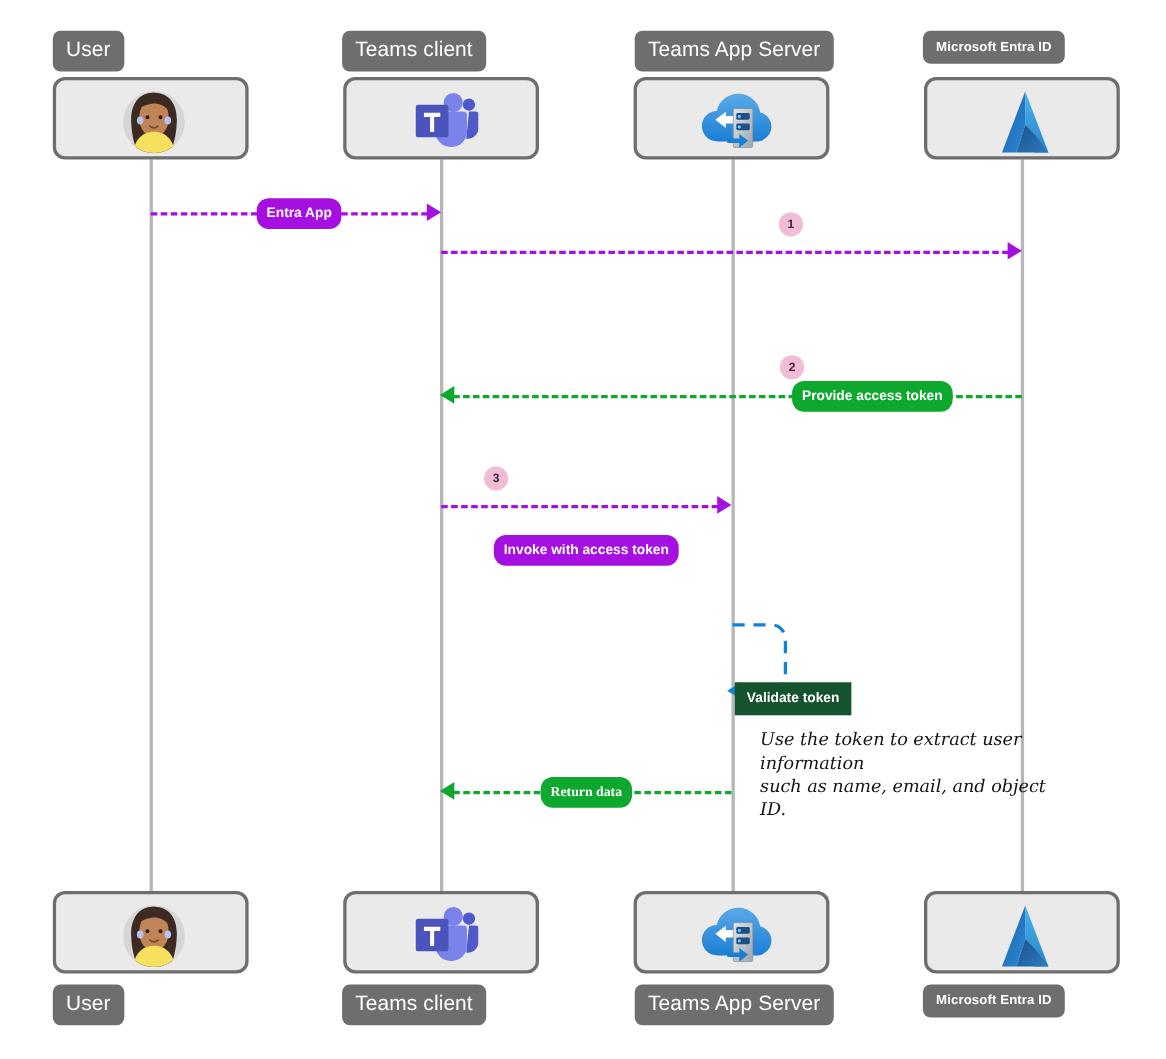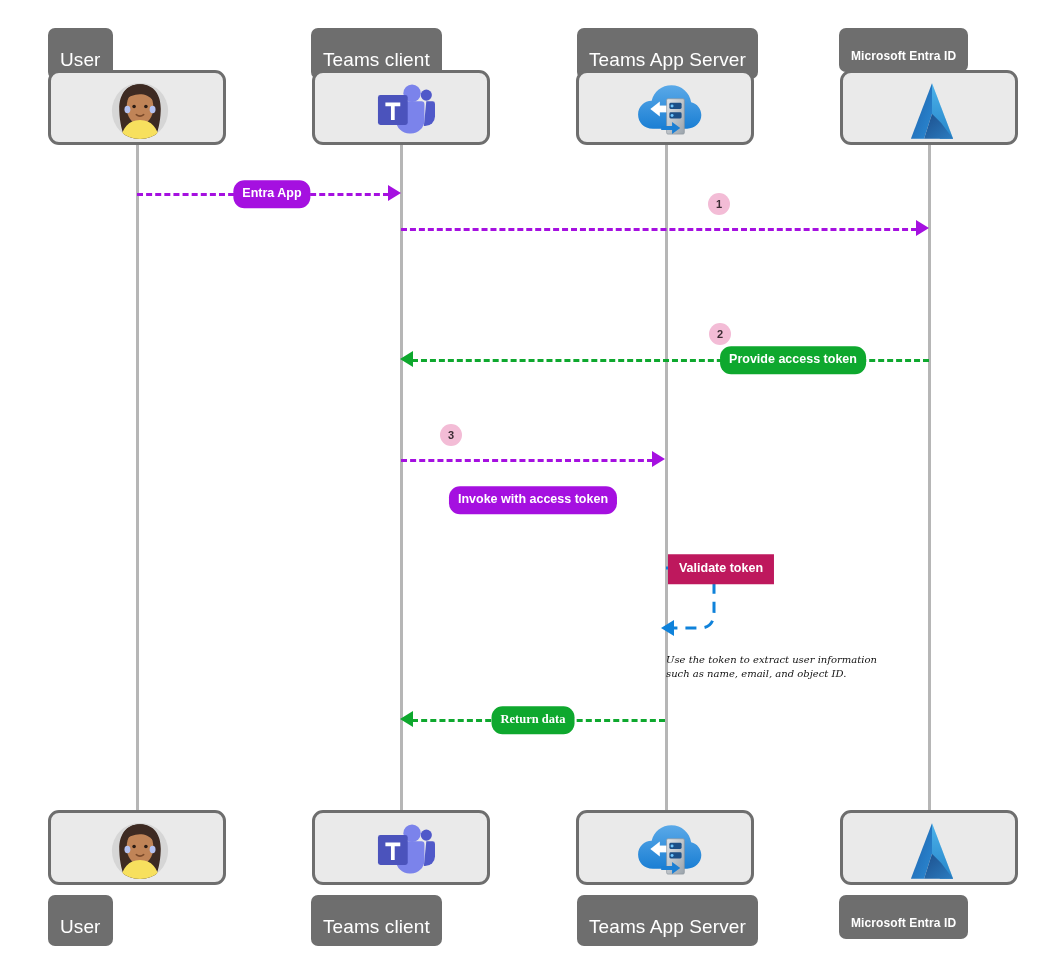--- a/index.html
+++ b/index.html
@@ -20,21 +20,21 @@
   }
 
   
   .actor-pill {
     position: absolute;
     background: #6e6e6e;
     color: #ffffff;
     border-radius: 7px;
     font-size: 19px;
     line-height: 1;
-    padding: 22px 12px 10px 12px;
+    padding: 8px 12px 10px 12px;
     white-space: nowrap;
     text-align: center;
     letter-spacing: 0.1px;
   }
   .actor-pill.bold { font-weight: 700; font-size: 12px; }
 
   
   .actor-box {
     position: absolute;
     background: #eaeaea;
@@ -94,24 +94,25 @@
     line-height: 22px;
     text-align: center;
     transform: translate(-50%, -50%);
   }
 
   
   .note {
     position: absolute;
     font-family: "DejaVu Serif", serif;
     font-style: italic;
-    font-size: 10px;
+    font-size: 16px;
     line-height: 1.33;
     color: #111111;
     white-space: pre-line;
+    margin-left: 25px;
   }
 
   
   .self-loop { position: absolute; }
 </style>
 </head>
 <body>
 
 <div id="stage">
 
@@ -237,21 +238,21 @@
     <span>3</span>
   </div>
   <div class="msg-label" style="left:533px; top:460px; background:#a510e0;margin-top:40px;">
     <span>Invoke with access token</span>
   </div>
 
   <svg class="self-loop" width="80" height="90" style="left:660px; top:550px;" viewBox="0 0 80 90">
     <path d="M6 18 H40 Q54 18 54 34 V62 Q54 78 40 78 H14" fill="none" stroke="#0f82da" stroke-width="3" stroke-dasharray="11 8"></path>
     <path d="M14 70 L14 86 L1 78 Z" fill="#0f82da"></path>
   </svg>
-  <div class="msg-label square" style="left:721px; top:569px; background:#be185d;">
+  <div class="msg-label square" style="left:721px; top:635px; background:#14532d;">
     <span>Validate token</span>
   </div>
 
   <div class="note" style="left:666px; top:640px; width:270px;">
     <span>Use the token to extract user information
 such as name, email, and object ID.</span>
   </div>
 
   <div class="arrow-line" style="left:412px; top:719px; width:253px; border-top-color:#0ea82e;"></div>
   <div class="arrow-head left" style="left:400px; top:711px; border-right-color:#0ea82e;"></div>

